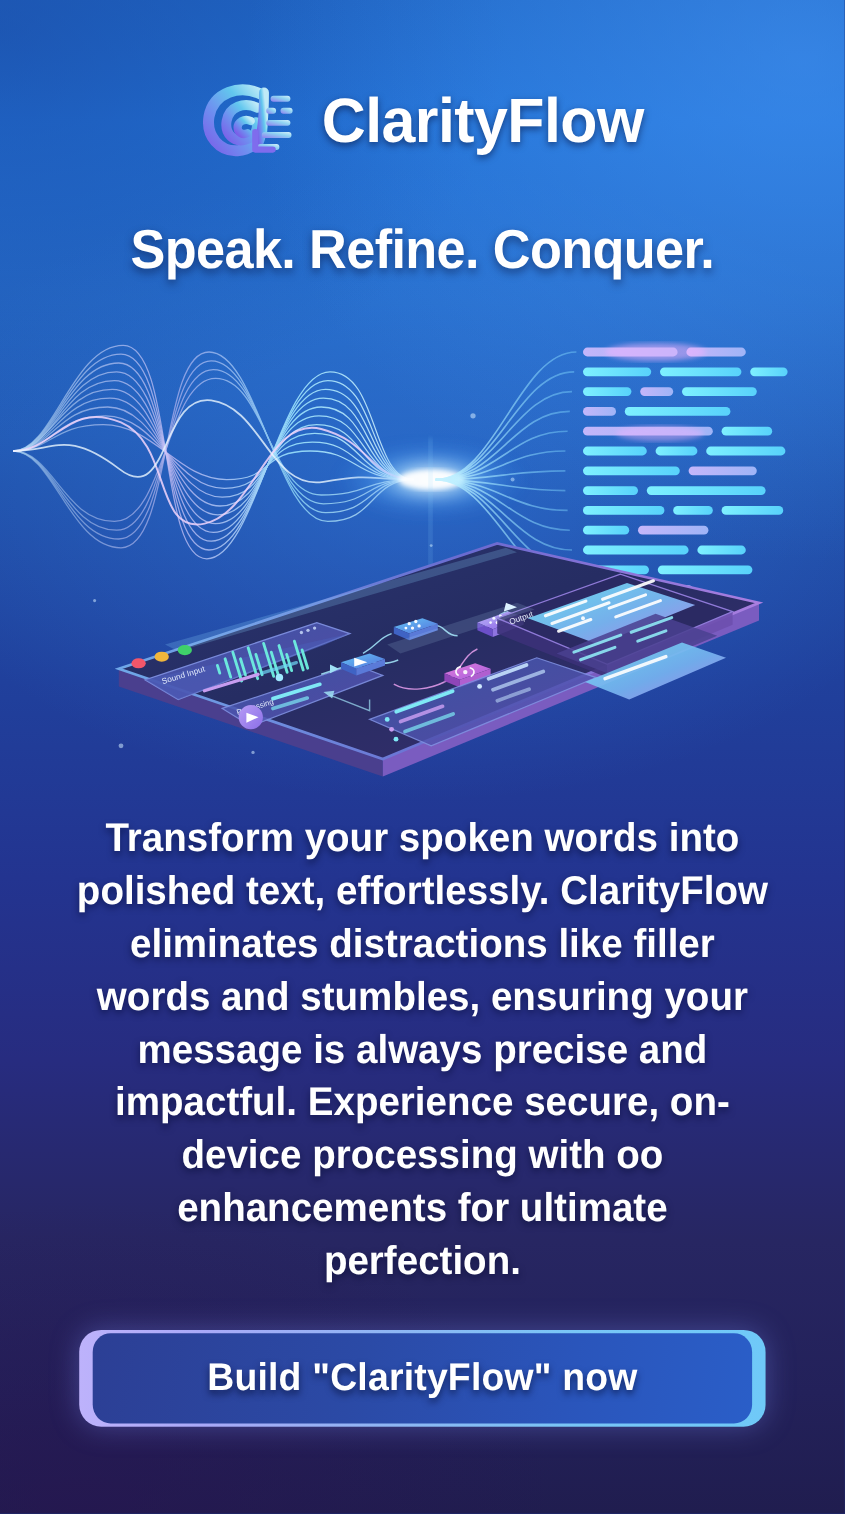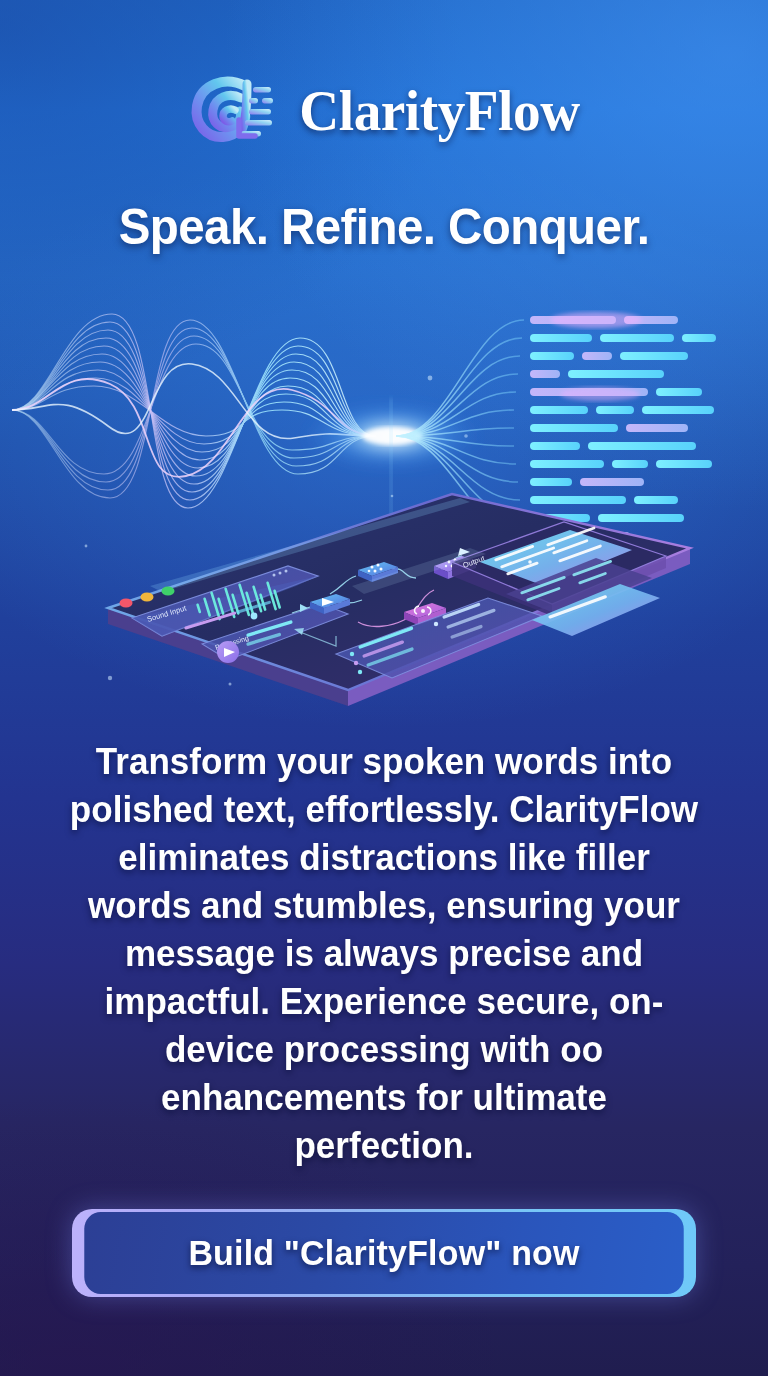--- a/index.html
+++ b/index.html
@@ -35,21 +35,21 @@
       radial-gradient(120% 60% at 95% 4%, rgba(70,150,245,.55) 0%, rgba(70,150,245,0) 55%),
       radial-gradient(100% 45% at 0% 2%, rgba(26,70,160,.55) 0%, rgba(26,70,160,0) 60%),
       radial-gradient(90% 30% at 50% 32%, rgba(60,150,255,.30) 0%, rgba(60,150,255,0) 70%),
       radial-gradient(80% 28% at 10% 99%, rgba(40,20,80,.55) 0%, rgba(40,20,80,0) 70%);
     pointer-events:none;
   }
 
   
   .brand {
     position:absolute; top:64px; left:0; width:768px;
-    display:flex; align-items:center; justify-content:center; gap:18px;font-family:Liberation Serif, serif;
+    display:flex; align-items:center; justify-content:center; gap:18px;
   }
   .logo-mark { width:92px; height:92px; position:relative; flex:none; }
   .brand-name {
     font-size:57px; font-weight:bold; color:#ffffff;
     letter-spacing:-0.5px;
     text-shadow:0 3px 7px rgba(5,15,55,.55);
     font-stretch:condensed;
     transform:scaleX(.97);
   }
 

